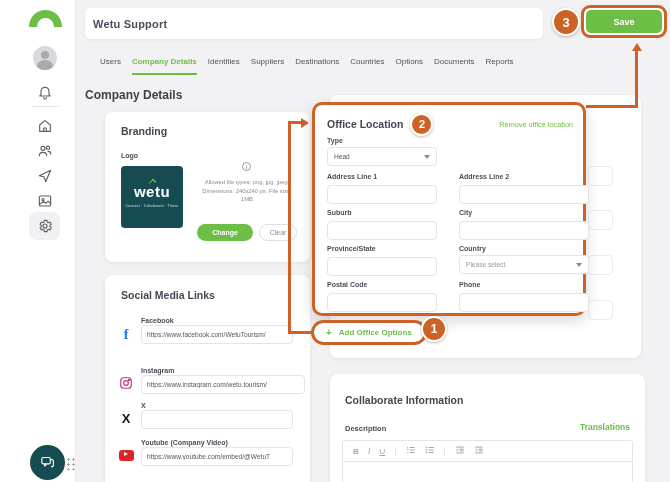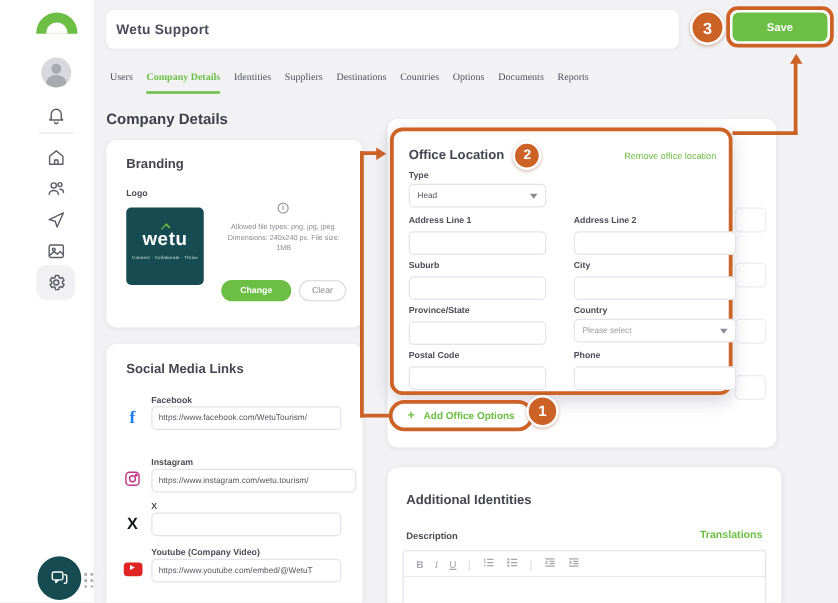--- a/index.html
+++ b/index.html
@@ -3,21 +3,21 @@
 <meta charset="utf-8">
 <style>
   * { box-sizing: border-box; margin: 0; padding: 0; }
   html,body { width:670px; height:482px; }
   body {
     position:relative; overflow:hidden; background:#f2f2f4;
     font-family:"Liberation Sans", sans-serif; color:#4b4b59;
   }
   .abs { position:absolute; }
   .card { position:absolute; background:#fff; border-radius:8px;
-          box-shadow:0 1px 4px rgba(30,30,60,.07); }
+          box-shadow:0 1px 4px rgba(30,30,60,.07);margin-left:20px; }
   
   .sidebar { position:absolute; left:0; top:0; width:76px; height:482px;
              background:#fff; border-right:1px solid #ededf0; }
   .arch { position:absolute; left:29px; top:10px; width:33px; height:17px;
           background:#6cbe45; border-radius:17px 17px 0 0; }
   .arch::after { content:""; position:absolute; left:8px; top:8px; width:17px;
           height:9px; background:#fff; border-radius:9px 9px 0 0; }
   .avatar { position:absolute; left:33px; top:46px; width:24px; height:24px;
             border-radius:50%; background:#d9d9dd; overflow:hidden; }
   .avatar .head { position:absolute; left:8px; top:5px; width:8px; height:8px;
@@ -46,22 +46,22 @@
   .topbar-title { font-size:11px; font-weight:bold; color:#4b4b5a; letter-spacing:.2px; }
   .badge { position:absolute; border-radius:50%; background:#cd6227; color:#fff;
            font-weight:bold; display:flex; align-items:center; justify-content:center;
            border:2px solid #fff; box-shadow:0 1px 3px rgba(120,50,10,.35); }
   .save-wrap { position:absolute; left:581px; top:5px; border:3px solid #cd6227;
            border-radius:9px; padding:2px; background:#fff; }
   .save-btn { width:76px; height:23px; background:#6cbe45; border:none;
            border-radius:5px; color:#fff; font-size:9px; font-weight:bold;
            font-family:inherit; cursor:pointer; }
   
-  .tabs { position:absolute; left:88px; top:57px; display:flex; gap:11px;
-          font-size:8px; color:#50505c;font-family:Liberation Serif, serif; }
+  .tabs { position:absolute; left:100px; top:57px; display:flex; gap:11px;
+          font-size:8px; color:#50505c; }
   .tab { padding-bottom:7px; cursor:pointer; white-space:nowrap; }
   .tab.active { color:#6cbe45; font-weight:bold; border-bottom:2px solid #6cbe45; }
   .page-heading { position:absolute; left:85px; top:88px; font-size:12px;
           font-weight:bold; color:#3f3f4c; }
   
   .sec-title { font-size:10.5px; font-weight:bold; color:#464652; }
   .lbl { font-size:7px; font-weight:bold; color:#4c4c58; }
   .inp { width:100%; height:19px; border:1px solid #e3e3ea; border-radius:4px;
          background:#fff; font-size:6.6px; color:#55555f; padding:0 5px;
          font-family:inherit; }
@@ -339,21 +339,21 @@
   </div>
 </div>
 
 <div class="add-wrap">
   <span class="plus">+</span>
   <span class="txt">Add Office Options</span>
 </div>
 <div class="badge" style="left:421px; top:316px; width:26px; height:26px; font-size:12px;">1</div>
 
 <div class="card" style="left:310px; top:374px; width:315px; height:120px;">
-  <div class="sec-title abs" style="left:15px; top:20px;">Additional Identities</div>
+  <div class="sec-title abs" style="left:15px; top:20px;">Collaborate Information</div>
   <div class="lbl abs" style="left:15px; top:50px; font-size:7.5px;">Description</div>
   <div class="green-link abs" style="right:15px; top:48px; font-size:8.5px; font-weight:bold;">Translations</div>
   <div class="toolbar">
     <span class="tb" style="font-weight:bold;">B</span>
     <span class="tb" style="font-style:italic; font-family:'Liberation Serif',serif;">I</span>
     <span class="tb" style="text-decoration:underline;">U</span>
     <span class="tb-sep">|</span>
     <span class="tb">
       <svg viewBox="0 0 24 24" width="10" height="10" style="stroke:#a5a5af; stroke-width:2.4; fill:none;">
           <path d="M9 6h12M9 12h12M9 18h12"></path>

